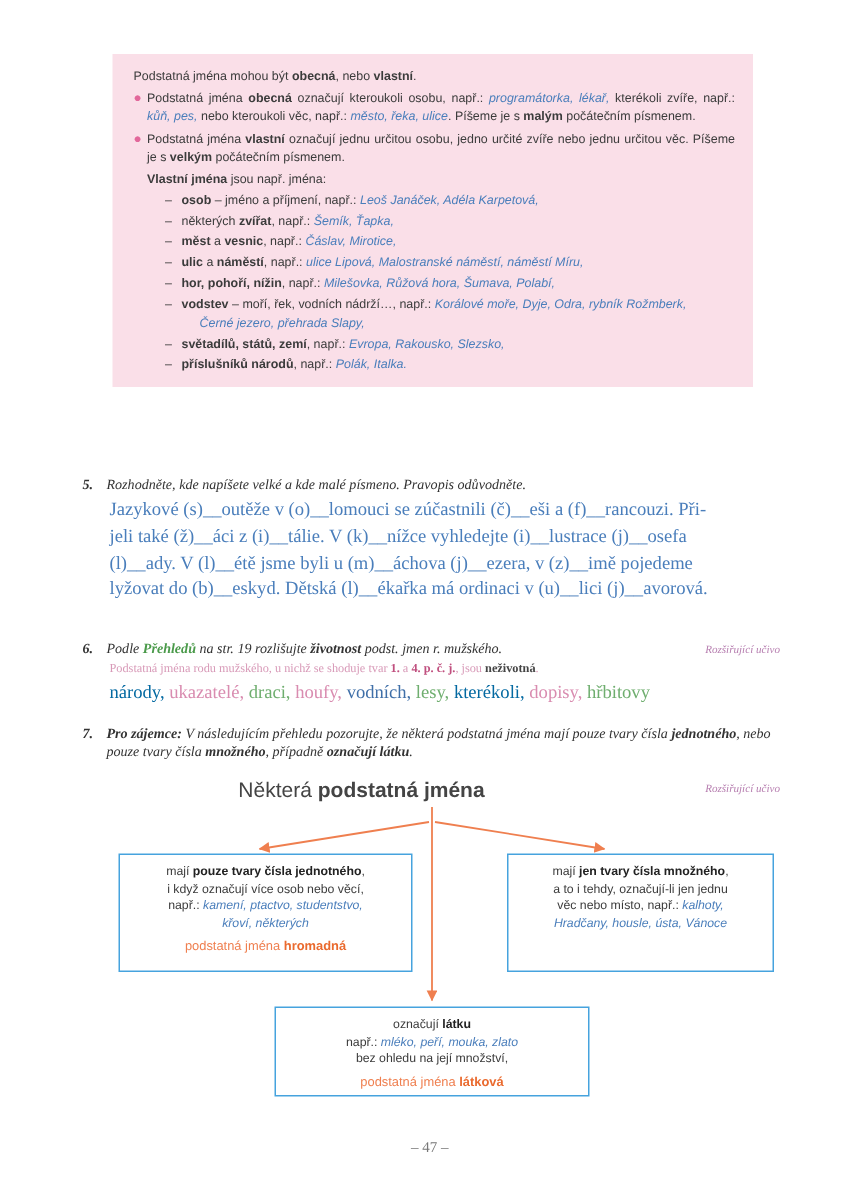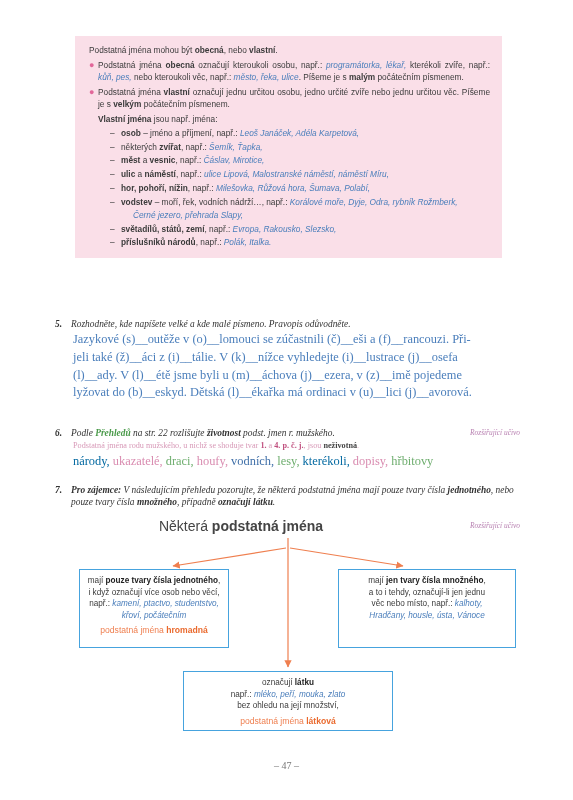--- a/index.html
+++ b/index.html
@@ -96,21 +96,21 @@
   .dbox {
     position:absolute; border:1.4px solid #46a3de; background:#fff;
     text-align:center; padding:5px 6px 5px 6px;
     font-size:8.2px; line-height:11.6px; color:#3b3b3b;
   }
   .dbox .b  { font-weight:bold; color:#222; }
   .dbox .it { color:#4a7ebb; font-style:italic; }
   .dbox .tag { color:#ef7f4f; margin-top:4px; display:block; font-size:8.6px; }
   .dbox .tag b { color:#ea6a2e; }
 
-  #box-left   { left:24px;  top:49px;  width:150px; height:79px; }
+  #box-left   { left:24px;  top:49px;  width:196px; height:79px; }
   #box-right  { left:283px; top:49px;  width:178px; height:79px; }
   #box-bottom { left:128px; top:151px; width:210px; height:60px; }
 
   svg.arrows { position:absolute; left:0; top:0; width:465px; height:215px; overflow:visible; }
 
   
   .footer {
     position:absolute; left:0; top:760px; width:573px; text-align:center;
     font-family:"Liberation Serif", serif; font-size:10px; color:#777;
   }
@@ -186,21 +186,21 @@
         <div>jeli také (ž)__áci  z (i)__tálie. V (k)__nížce vyhledejte (i)__lustrace (j)__osefa</div>
         <div>(l)__ady. V (l)__étě jsme byli u (m)__áchova (j)__ezera, v (z)__imě pojedeme</div>
         <div>lyžovat do (b)__eskyd.  Dětská (l)__ékařka má ordinaci v (u)__lici (j)__avorová.</div>
       </div>
   </div>
 
   <div class="ex-block" style="top:427px;">
     <div class="ex-head">
       <span class="ex-num">6.</span>
       <span class="ex-text">
-        <span>Podle </span><span class="green">Přehledů</span><span> na str. 22 rozlišujte </span><span class="b">životnost</span><span> podst. jmen r. mužského.</span>
+        <span>Podle </span><span class="green">Přehledů</span><span> na str. 19 rozlišujte </span><span class="b">životnost</span><span> podst. jmen r. mužského.</span>
       </span>
       <span class="rozsir" style="margin-left:8px;">Rozšiřující učivo</span>
     </div>
     <div class="ex6-sub">
       <span>Podstatná jména rodu mužského, u nichž se shoduje tvar </span><span class="num">1.</span><span> a </span><span class="num">4. p. č. j.</span><span>, jsou </span><span class="dk">neživotná</span><span>.</span>
     </div>
     <div class="ans6" id="ans6"><span class="w-blue">národy,</span> <span class="w-pink">ukazatelé,</span> <span class="w-green">draci,</span> <span class="w-pink">houfy,</span> <span class="w-dblue">vodních,</span> <span class="w-green">lesy,</span> <span class="w-blue">kterékoli,</span> <span class="w-pink">dopisy,</span> <span class="w-green">hřbitovy</span> </div>
   </div>
 
   <div class="ex-block" style="top:484px;">
@@ -233,21 +233,21 @@
       <line x1="235" y1="28" x2="348" y2="46" stroke="#ef7f4f" stroke-width="1.2" marker-end="url(#ah)"></line>
 
       <line x1="233" y1="28" x2="233" y2="147" stroke="#ef7f4f" stroke-width="1.2" marker-end="url(#ah)"></line>
     </svg>
 
     <div class="dbox" id="box-left">
       <div id="bx-left-lines">
           <div><span>mají </span><span class="b">pouze tvary čísla jednotného</span><span>,</span></div>
           <div><span>i když označují více osob nebo věcí,</span></div>
           <div><span>např.: </span><span class="it">kamení, ptactvo, studentstvo,</span></div>
-          <div><span class="it">křoví, počátečním</span></div>
+          <div><span class="it">křoví, některých</span></div>
         </div>
       <span class="tag">
         <span>podstatná jména </span><b>hromadná</b>
       </span>
     </div>
 
     <div class="dbox" id="box-right">
       <div id="bx-right-lines">
           <div><span>mají </span><span class="b">jen tvary čísla množného</span><span>,</span></div>
           <div><span>a to i tehdy, označují-li jen jednu</span></div>

